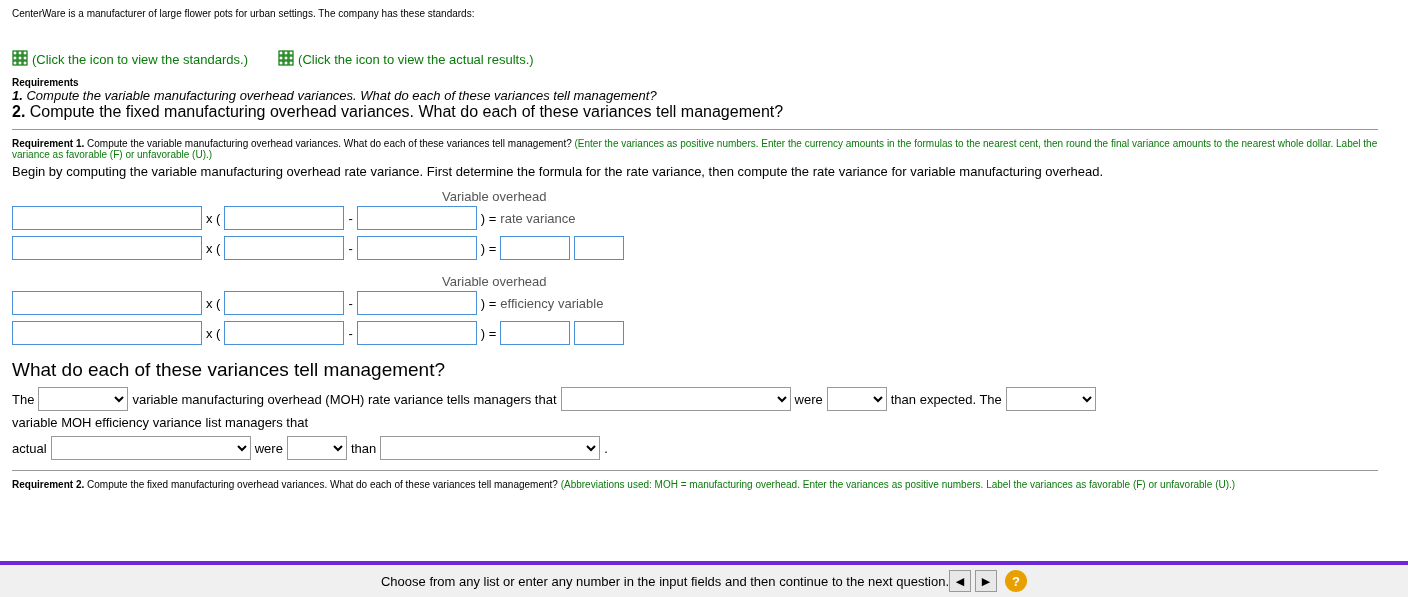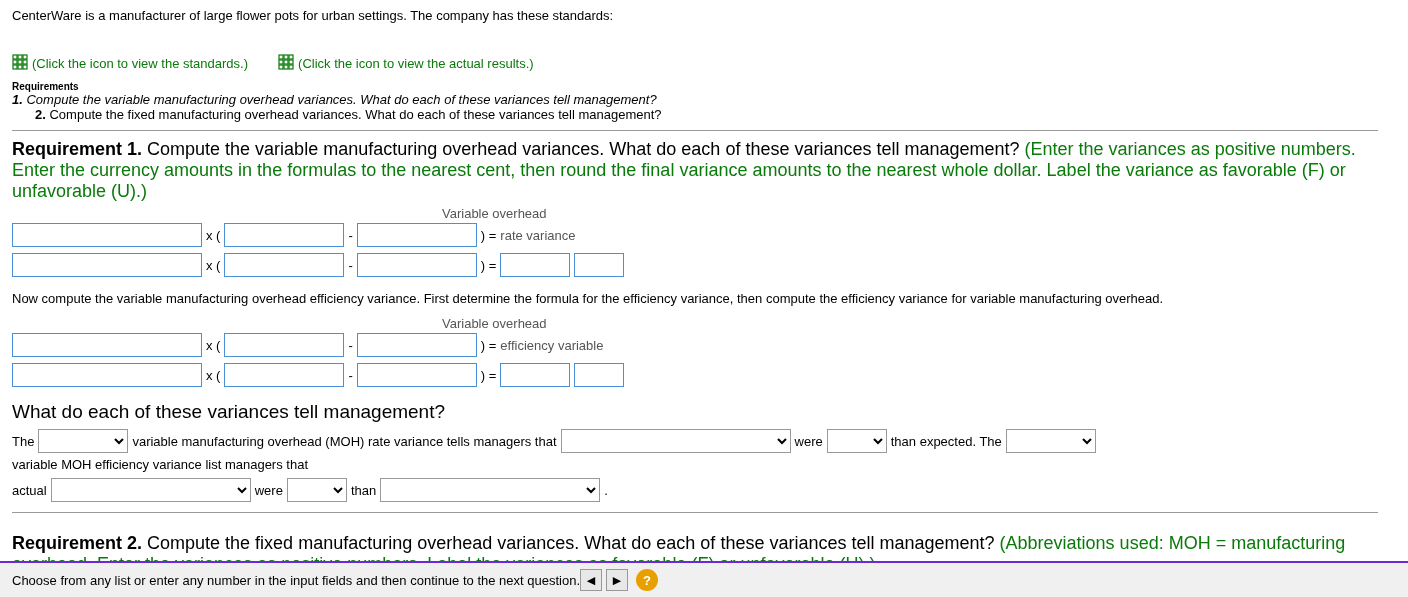--- a/index.html
+++ b/index.html
@@ -10,21 +10,21 @@
       background: #fff;
       width: 1408px;
       min-height: 597px;
       overflow-x: hidden;
     }
     .main-content {
       padding: 8px 12px 8px 12px;
       max-width: 1390px;
     }
     .intro-text {
-      font-size: 13px;
+      font-size: 10px;
       margin-bottom: 6px;
     }
     .links-row {
       display: flex;
       gap: 30px;
       margin-bottom: 8px;
     }
     .link-item {
       display: flex;
       align-items: center;
@@ -41,21 +41,21 @@
     .requirements-title {
       font-weight: bold;
       font-size: 10px;
     }
     .divider {
       border: none;
       border-top: 1px solid #999;
       margin: 8px 0;
     }
     .requirement-header {
-      font-size: 18px;
+      font-size: 10px;
       margin-bottom: 4px;
     }
     .requirement-header strong {
       font-weight: bold;
     }
     .green-instruction {
       color: #0a7a0a;
     }
     .instruction-text {
       font-size: 13px;
@@ -112,34 +112,34 @@
     }
     .tells-row {
       display: flex;
       align-items: center;
       gap: 4px;
       flex-wrap: wrap;
       margin-bottom: 6px;
       font-size: 13px;
     }
     .req2-section {
-      margin-top: 20px;
+      margin-top: 8px;
       font-size: 13px;
     }
     .bottom-bar {
       position: fixed;
       bottom: 0;
       left: 0;
       right: 0;
       height: 36px;
       background: #f0f0f0;
-      border-top: 2px solid #6d28d9;
-      display: flex;
-      align-items: center;
-      justify-content: flex-start;
+      border-top: 4px solid #6d28d9;
+      display: flex;
+      align-items: center;
+      justify-content: center;
       padding: 0 12px;
     }
     .bottom-note {
       font-size: 13px;
       color: #000;
     }
     .nav-arrows {
       display: flex;
       gap: 4px;
     }
@@ -214,30 +214,31 @@
           <rect x="11" y="11" width="4" height="4" fill="none" stroke="#0a7a0a" stroke-width="1.2"></rect>
         </svg>
       </span>
       <span>(Click the icon to view the actual results.)</span>
     </a>
   </div>
 
   <div class="requirements-section">
     <p class="requirements-title">Requirements</p>
     <div style="font-size:13px;font-style:italic;"><strong>1.</strong> <span>Compute the variable manufacturing overhead variances. What do each of these variances tell management?</span></div>
-    <div style="font-size:13px;margin-left:23px;"><strong>2.</strong> <span>Compute the fixed manufacturing overhead variances. What do each of these variances tell management?</span></div>
+    <div style="font-size:16px;"><strong>2.</strong> <span>Compute the fixed manufacturing overhead variances. What do each of these variances tell management?</span></div>
   </div>
 
   <hr class="divider">
 
   <div class="section-block">
     <p class="requirement-header">
       <strong>Requirement 1.</strong><span> Compute the variable manufacturing overhead variances. What do each of these variances tell management?</span> <span class="green-instruction">(Enter the variances as positive numbers. Enter the currency amounts in the formulas to the nearest cent, then round the final variance amounts to the nearest whole dollar. Label the variance as favorable (F) or unfavorable (U).)</span>
     </p>
 
+    <p class="instruction-text">Begin by computing the variable manufacturing overhead rate variance. First determine the formula for the rate variance, then compute the rate variance for variable manufacturing overhead.</p>
 
     <div class="formula-section">
 
       <div style="display:flex; align-items:center; margin-bottom:2px;">
         <div style="width:430px;"></div>
         <div style="text-align:center; font-size:13px; color:#555;">
           <span>Variable overhead</span>
         </div>
       </div>
 
@@ -256,21 +257,20 @@
         <span class="formula-text">x (</span>
         <input type="text" class="formula-input formula-input-medium" style="">
         <span class="formula-text">-</span>
         <input type="text" class="formula-input formula-input-medium" style="">
         <span class="formula-text">) =</span>
         <input type="text" class="formula-input formula-input-small" style="">
         <input type="text" class="formula-input formula-input-tiny" style="">
       </div>
     </div>
 
-    <p class="instruction-text">Now compute the variable manufacturing overhead efficiency variance. First determine the formula for the efficiency variance, then compute the efficiency variance for variable manufacturing overhead.</p>
 
     <div class="formula-section">
 
       <div style="display:flex; align-items:center; margin-bottom:2px;">
         <div style="width:430px;"></div>
         <div style="text-align:center; font-size:13px; color:#555;">
           <span>Variable overhead</span>
         </div>
       </div>
 

